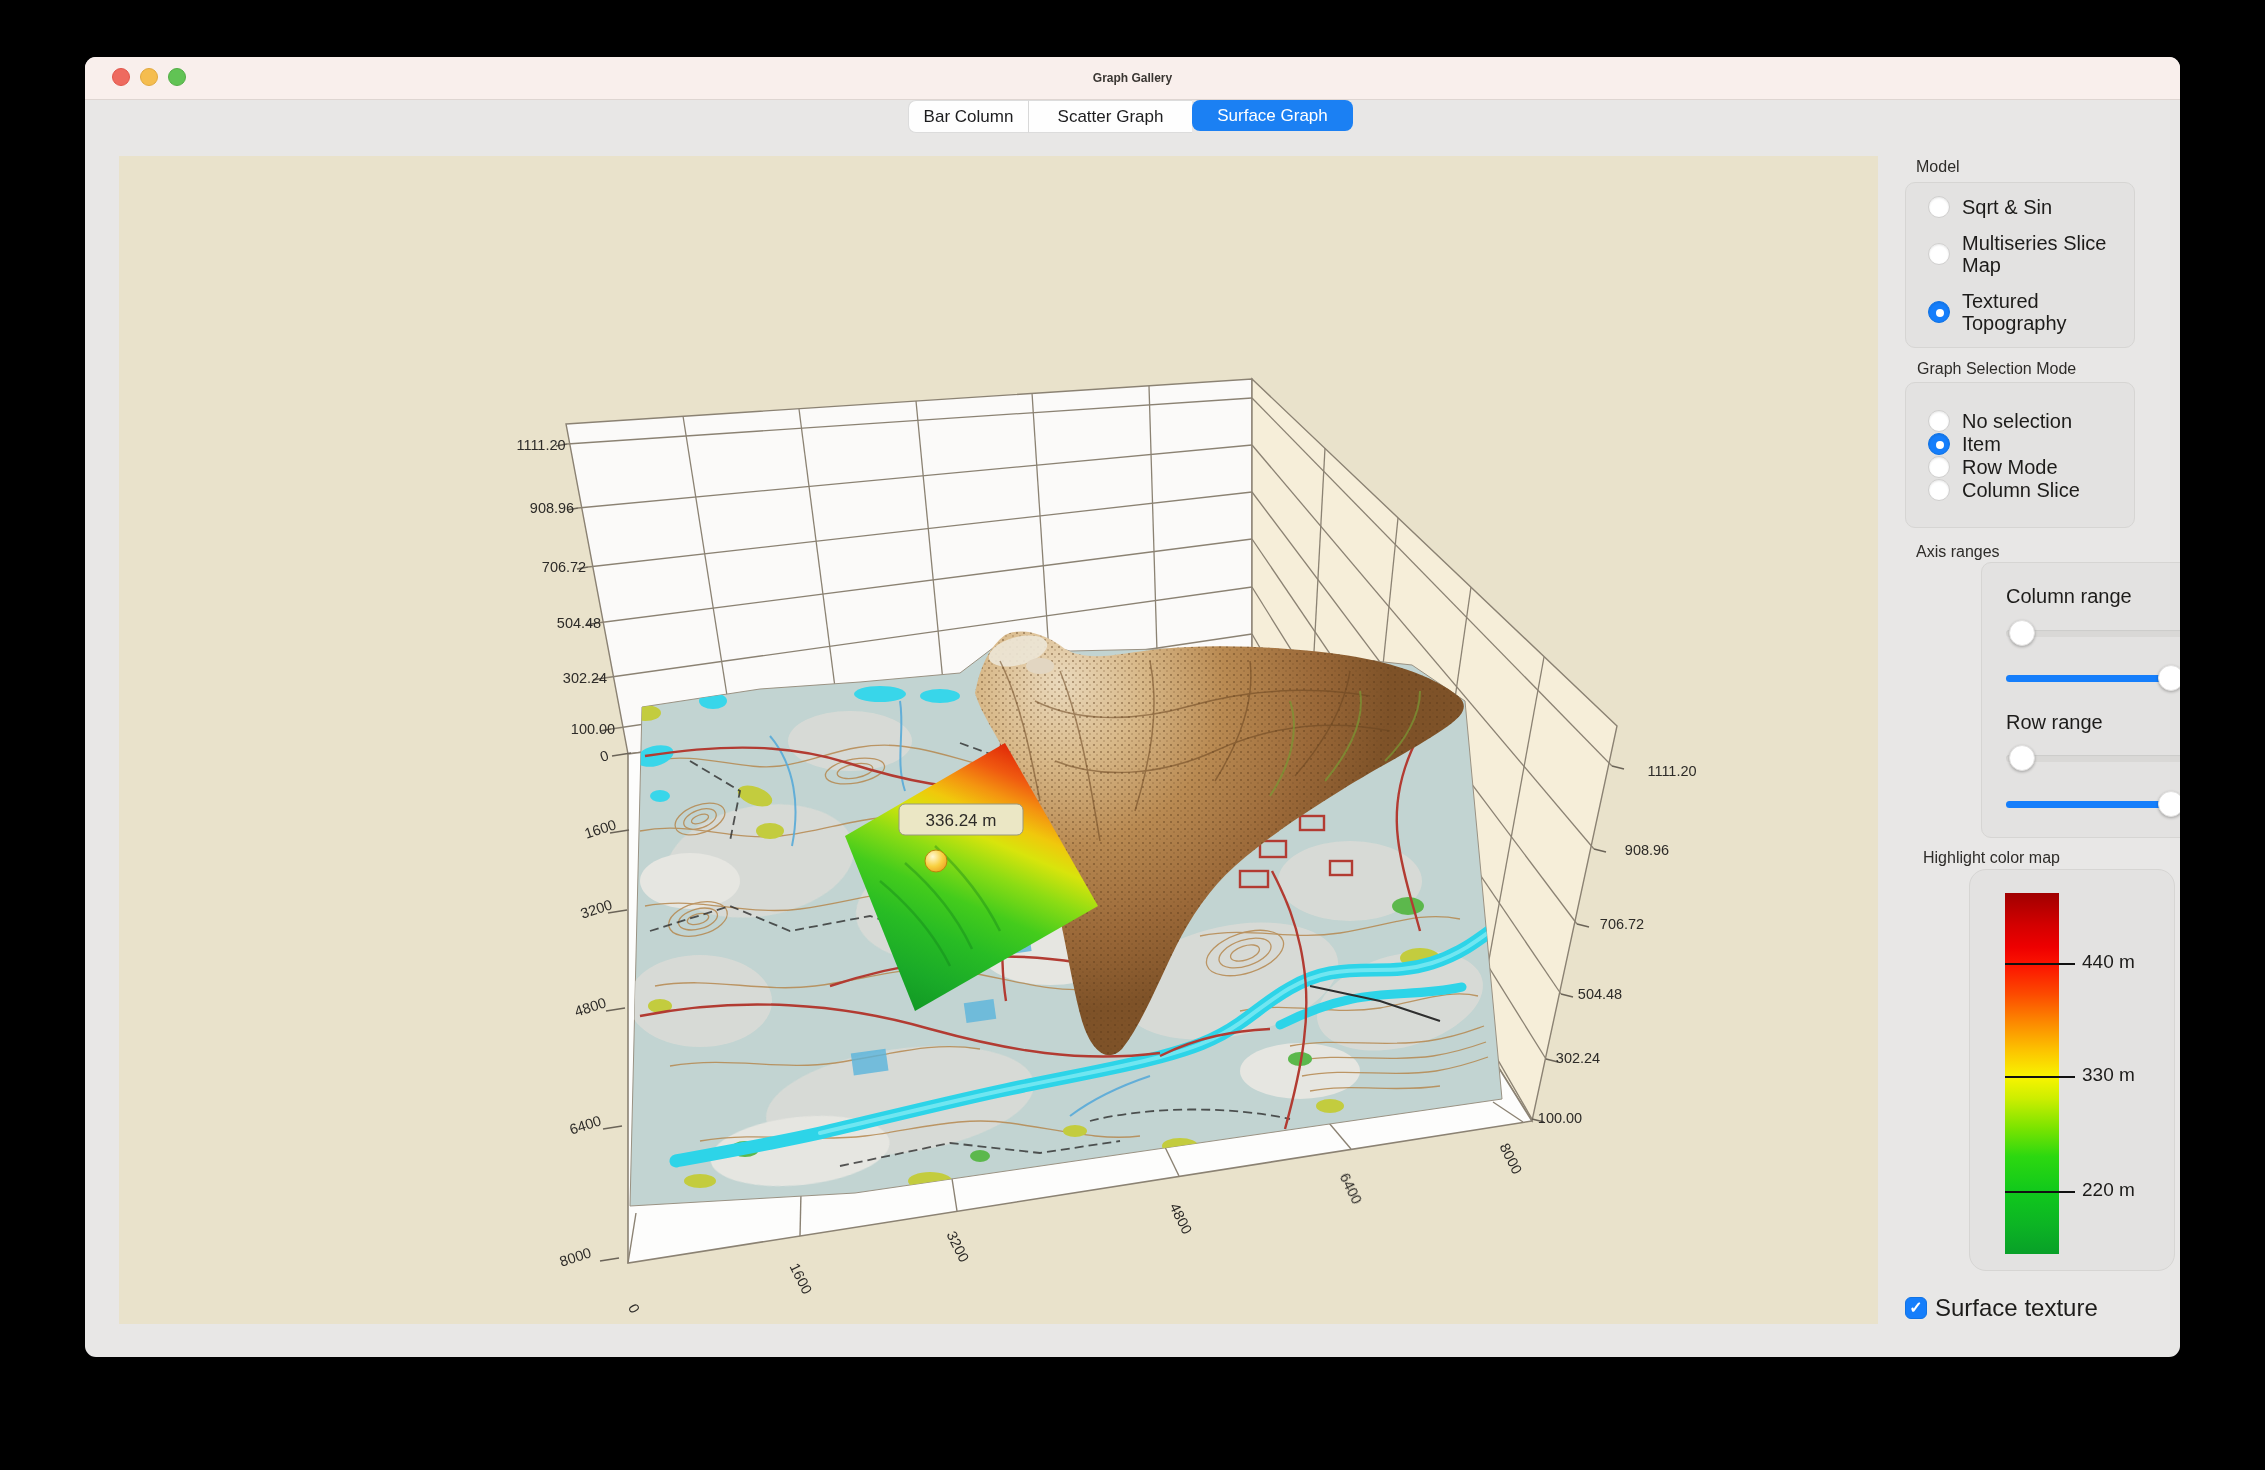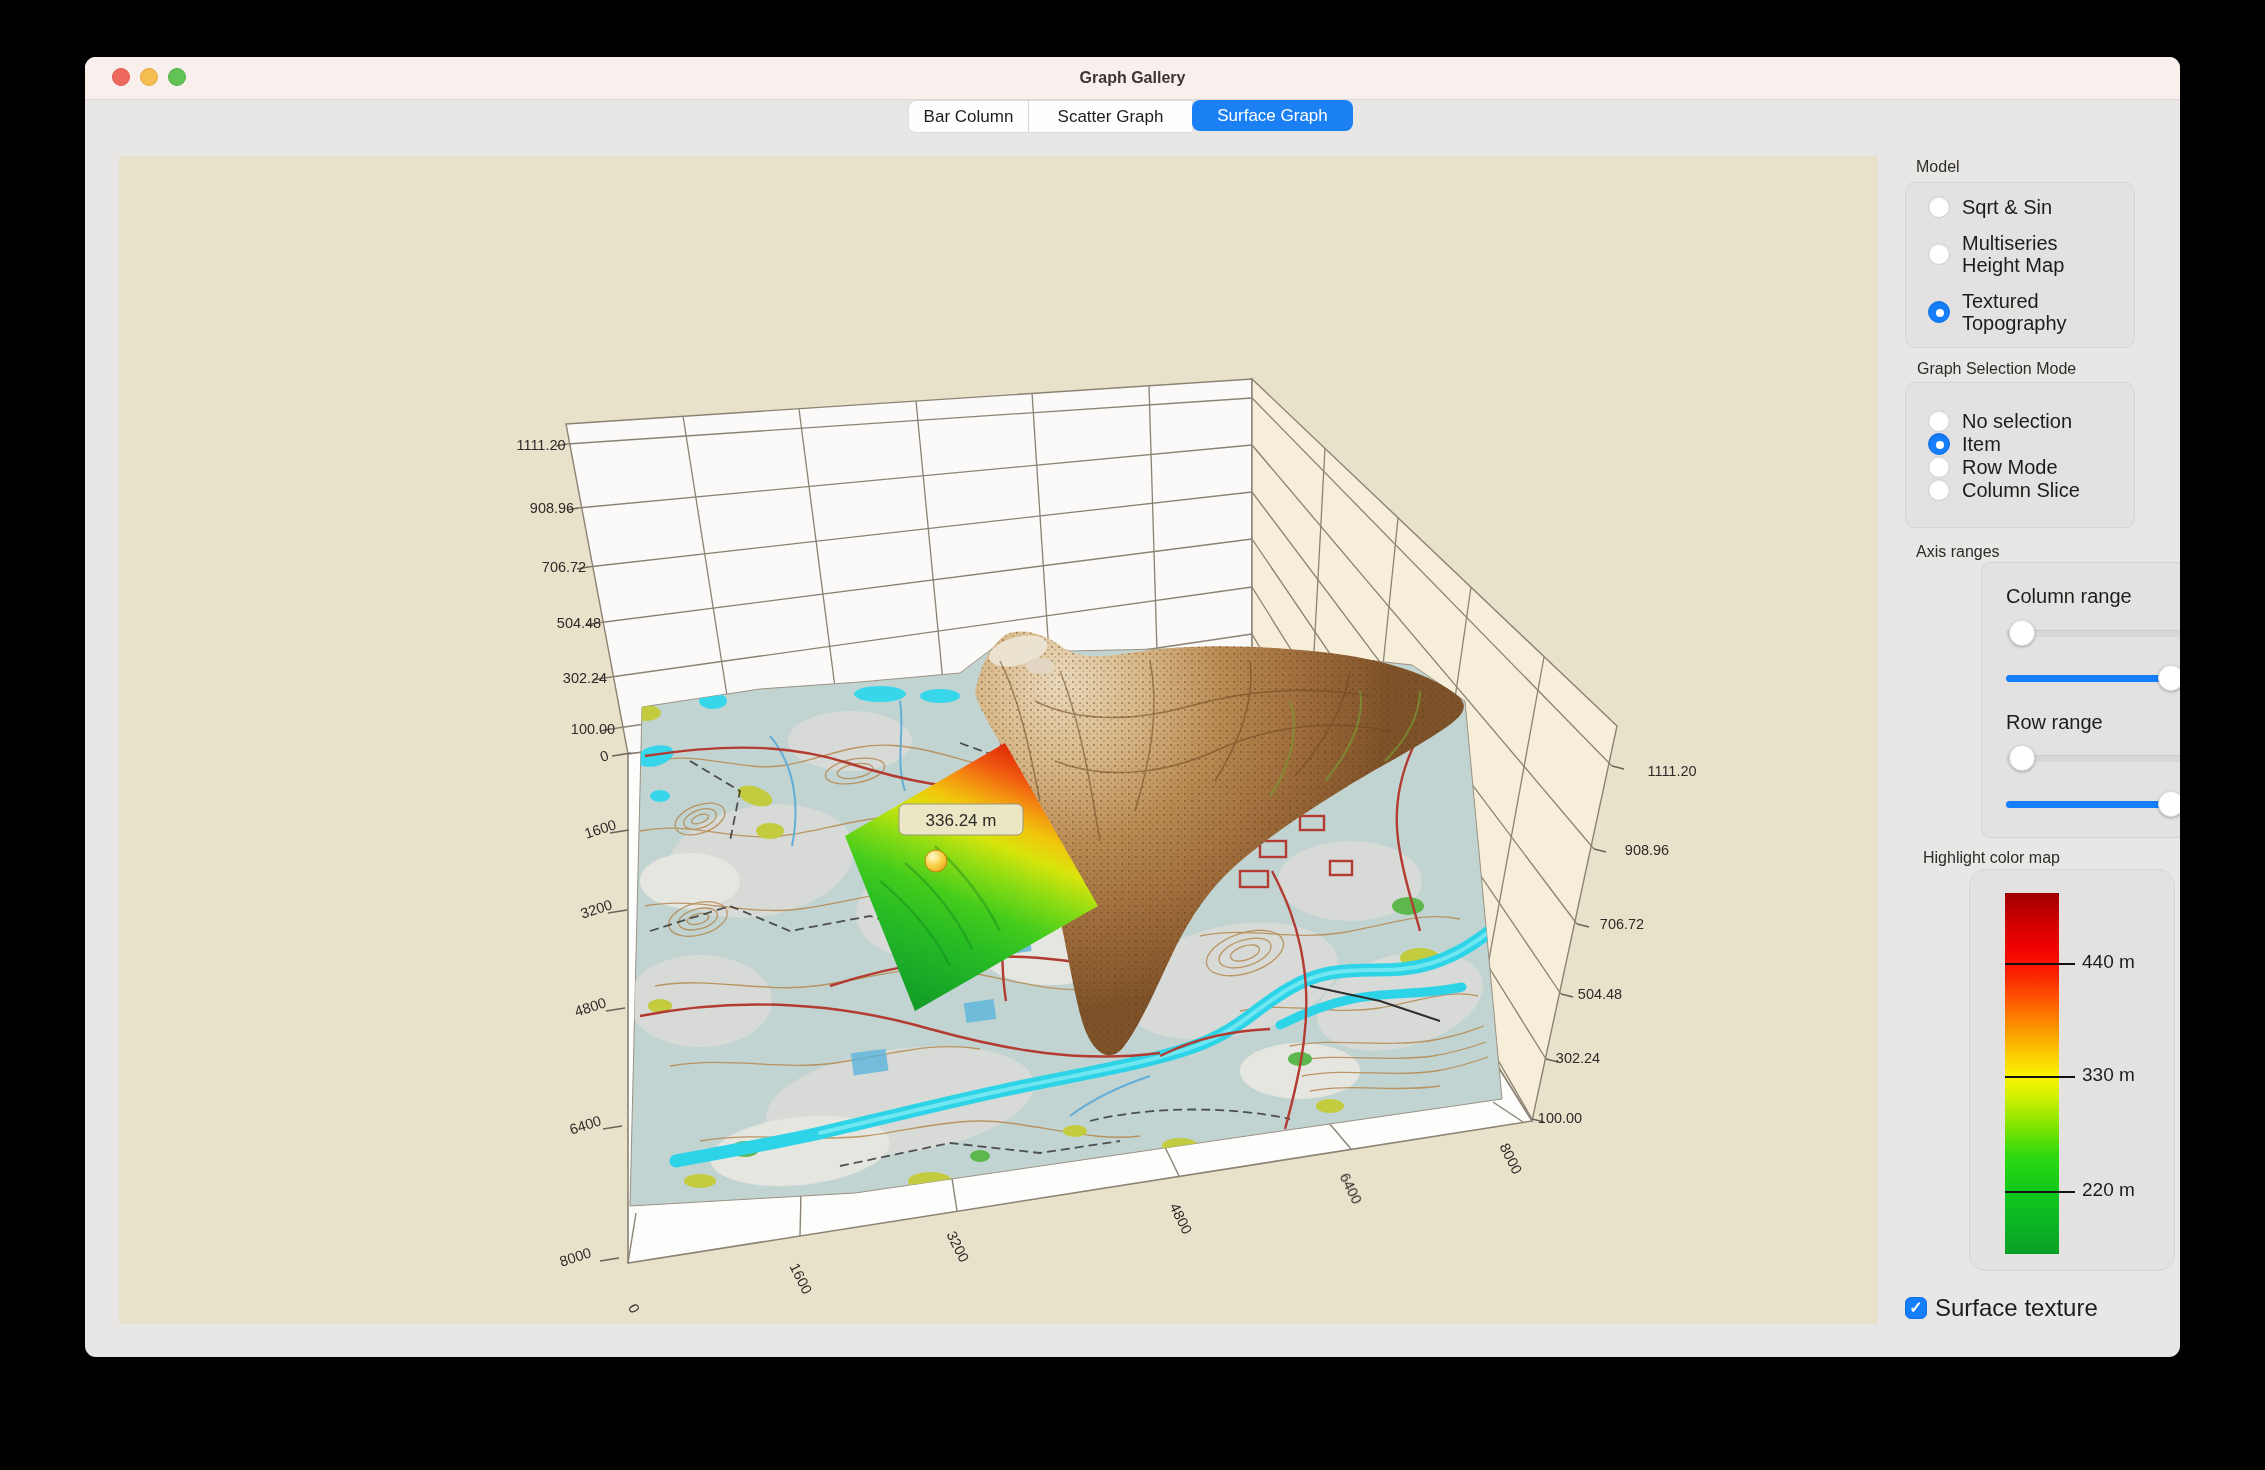--- a/index.html
+++ b/index.html
@@ -2,21 +2,21 @@
 <html><head>
 <meta charset="utf-8">
 <style>
   html,body{margin:0;padding:0;background:#000;width:2265px;height:1470px;font-family:"Liberation Sans",sans-serif;-webkit-font-smoothing:antialiased;}
   .window{position:absolute;left:85px;top:57px;width:2095px;height:1300px;background:#e8e7e6;border-radius:11px;overflow:hidden;box-shadow:0 25px 70px rgba(0,0,0,.85);}
   .titlebar{position:absolute;left:0;top:0;width:100%;height:42px;background:#f9efec;border-bottom:1px solid #ded5d1;}
   .traffic{position:absolute;top:11px;width:16px;height:16px;border-radius:50%;}
   .tl-close{left:27px;background:#ee6a5f;border:1px solid #e0574c;}
   .tl-min{left:55px;background:#f5bd4f;border:1px solid #e0a83e;}
   .tl-zoom{left:83px;background:#61c354;border:1px solid #53ad46;}
-  .win-title{position:absolute;top:0;left:0;width:100%;height:42px;line-height:42px;text-align:center;font-size:16px;font-weight:bold;color:#3a3632;}
+  .win-title{position:absolute;top:0;left:0;width:100%;height:42px;line-height:42px;text-align:center;font-size:12px;font-weight:bold;color:#3a3632;}
   .tabbar{position:absolute;left:823px;top:43px;height:31px;display:flex;border-radius:8px;}
   .tab{height:31px;line-height:31px;font-size:17px;color:#1c1c1e;background:#fefefe;text-align:center;border-top:1px solid #dcdcdc;border-bottom:1px solid #dcdcdc;}
   .tab.first{border-radius:8px 0 0 8px;border-left:1px solid #dcdcdc;width:119px;}
   .tab.mid{width:163px;border-left:1px solid #d8d8d8;}
   .tab.active{width:161px;background:#1b80f3;color:#fff;border:none;border-radius:8px;}
   .chart-area{position:absolute;left:34px;top:99px;width:1759px;height:1168px;background:#e9e2cb;}
   .sidebar-label{position:absolute;font-size:16px;color:#2e2c29;}
   .groupbox{position:absolute;background:#e3e2e1;border:1px solid #d6d5d3;border-radius:10px;box-sizing:border-box;}
   .radio-row{display:flex;align-items:center;gap:12px;padding-left:22px;}
   .radio{flex:0 0 auto;width:22px;height:22px;border-radius:50%;background:#fff;border:1px solid #cfcecd;box-shadow:inset 0 1px 2px rgba(0,0,0,.10);box-sizing:border-box;position:relative;}
@@ -356,21 +356,21 @@
   <div>
 
     <div class="sidebar-label" style="left:1831px;top:101px;">Model</div>
     <div class="groupbox" style="left:1820px;top:125px;width:230px;height:166px;display:flex;flex-direction:column;justify-content:center;gap:14px;">
       <div class="radio-row">
         <span class="radio"></span>
         <span class="radio-label">Sqrt &amp; Sin</span>
       </div>
       <div class="radio-row">
         <span class="radio"></span>
-        <span class="radio-label">Multiseries Height Map</span>
+        <span class="radio-label">Multiseries Slice Map</span>
       </div>
       <div class="radio-row">
         <span class="radio on"></span>
         <span class="radio-label">Textured Topography</span>
       </div>
     </div>
 
     <div class="sidebar-label" style="left:1832px;top:303px;">Graph Selection Mode</div>
     <div class="groupbox" style="left:1820px;top:325px;width:230px;height:146px;display:flex;flex-direction:column;justify-content:center;gap:1px;">
       <div class="radio-row">

